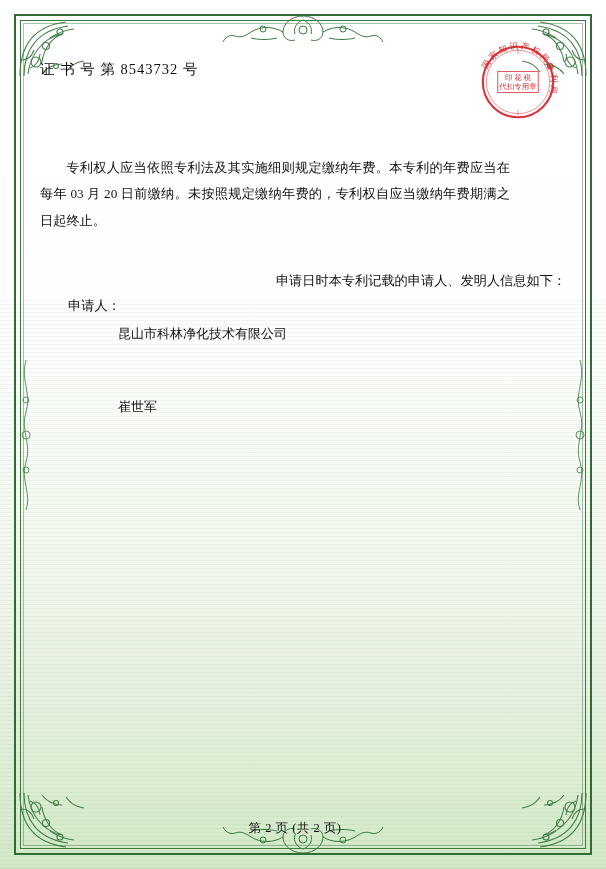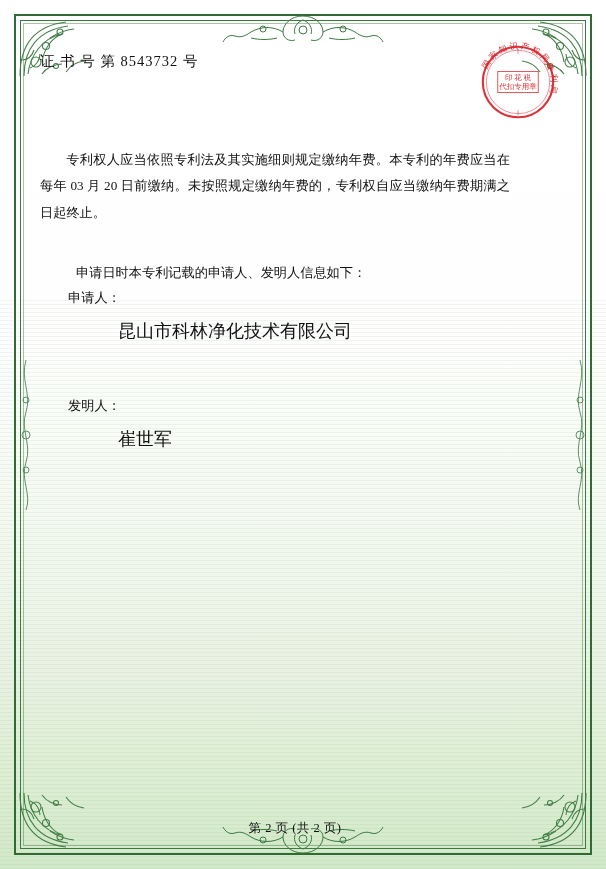--- a/index.html
+++ b/index.html
@@ -103,21 +103,21 @@
     opacity: 0.9;
   }
   .side-orn svg { display:block; width:100%; height:100%; }
   .side-orn.left { left: 13px; }
   .side-orn.right { right: 13px; transform: translateY(-50%) scaleX(-1); }
 
   
   .content {
     position: absolute;
     left: 40px;
-    top: 52px;
+    top: 60px;
     width: 526px;
   }
 
   .cert-no {
     font-size: 14.5px;
     letter-spacing: 1px;
     color: #111;
     margin-left: 0px;
     white-space: nowrap;
   }
@@ -131,31 +131,32 @@
     width: 470px;
   }
   .para .indent { display: inline-block; width: 26px; }
 
   .sec-label {
     margin-top: 34px;
     margin-left: 36px;
     font-size: 13.2px;
     line-height: 1.9;
     color: #111;
+    text-align: right;
   }
   .sec-sub {
     margin-left: 28px;
     font-size: 13.2px;
     line-height: 1.9;
     color: #111;
   }
   .sec-value {
     margin-left: 78px;
     margin-top: 4px;
-    font-size: 18px;
+    font-size: 13px;
     line-height: 1.9;
     color: #111;
   }
   .gap-block { height: 44px; }
 
   
   .seal {
     position: absolute;
     right: 44px;
     top: 38px;
@@ -330,21 +331,20 @@
     </div>
 
     <div class="sec-label">申请日时本专利记载的申请人、发明人信息如下：</div>
 
     <div class="sec-sub">申请人：</div>
 
     <div class="sec-value">昆山市科林净化技术有限公司</div>
 
     <div class="gap-block"></div>
 
-    <div class="sec-sub">发明人：</div>
 
     <div class="sec-value">崔世军</div>
 
   </div>
 
   <div class="footer">第 2 页 (共 2 页)</div>
 
 </div>
 
 </body></html>

